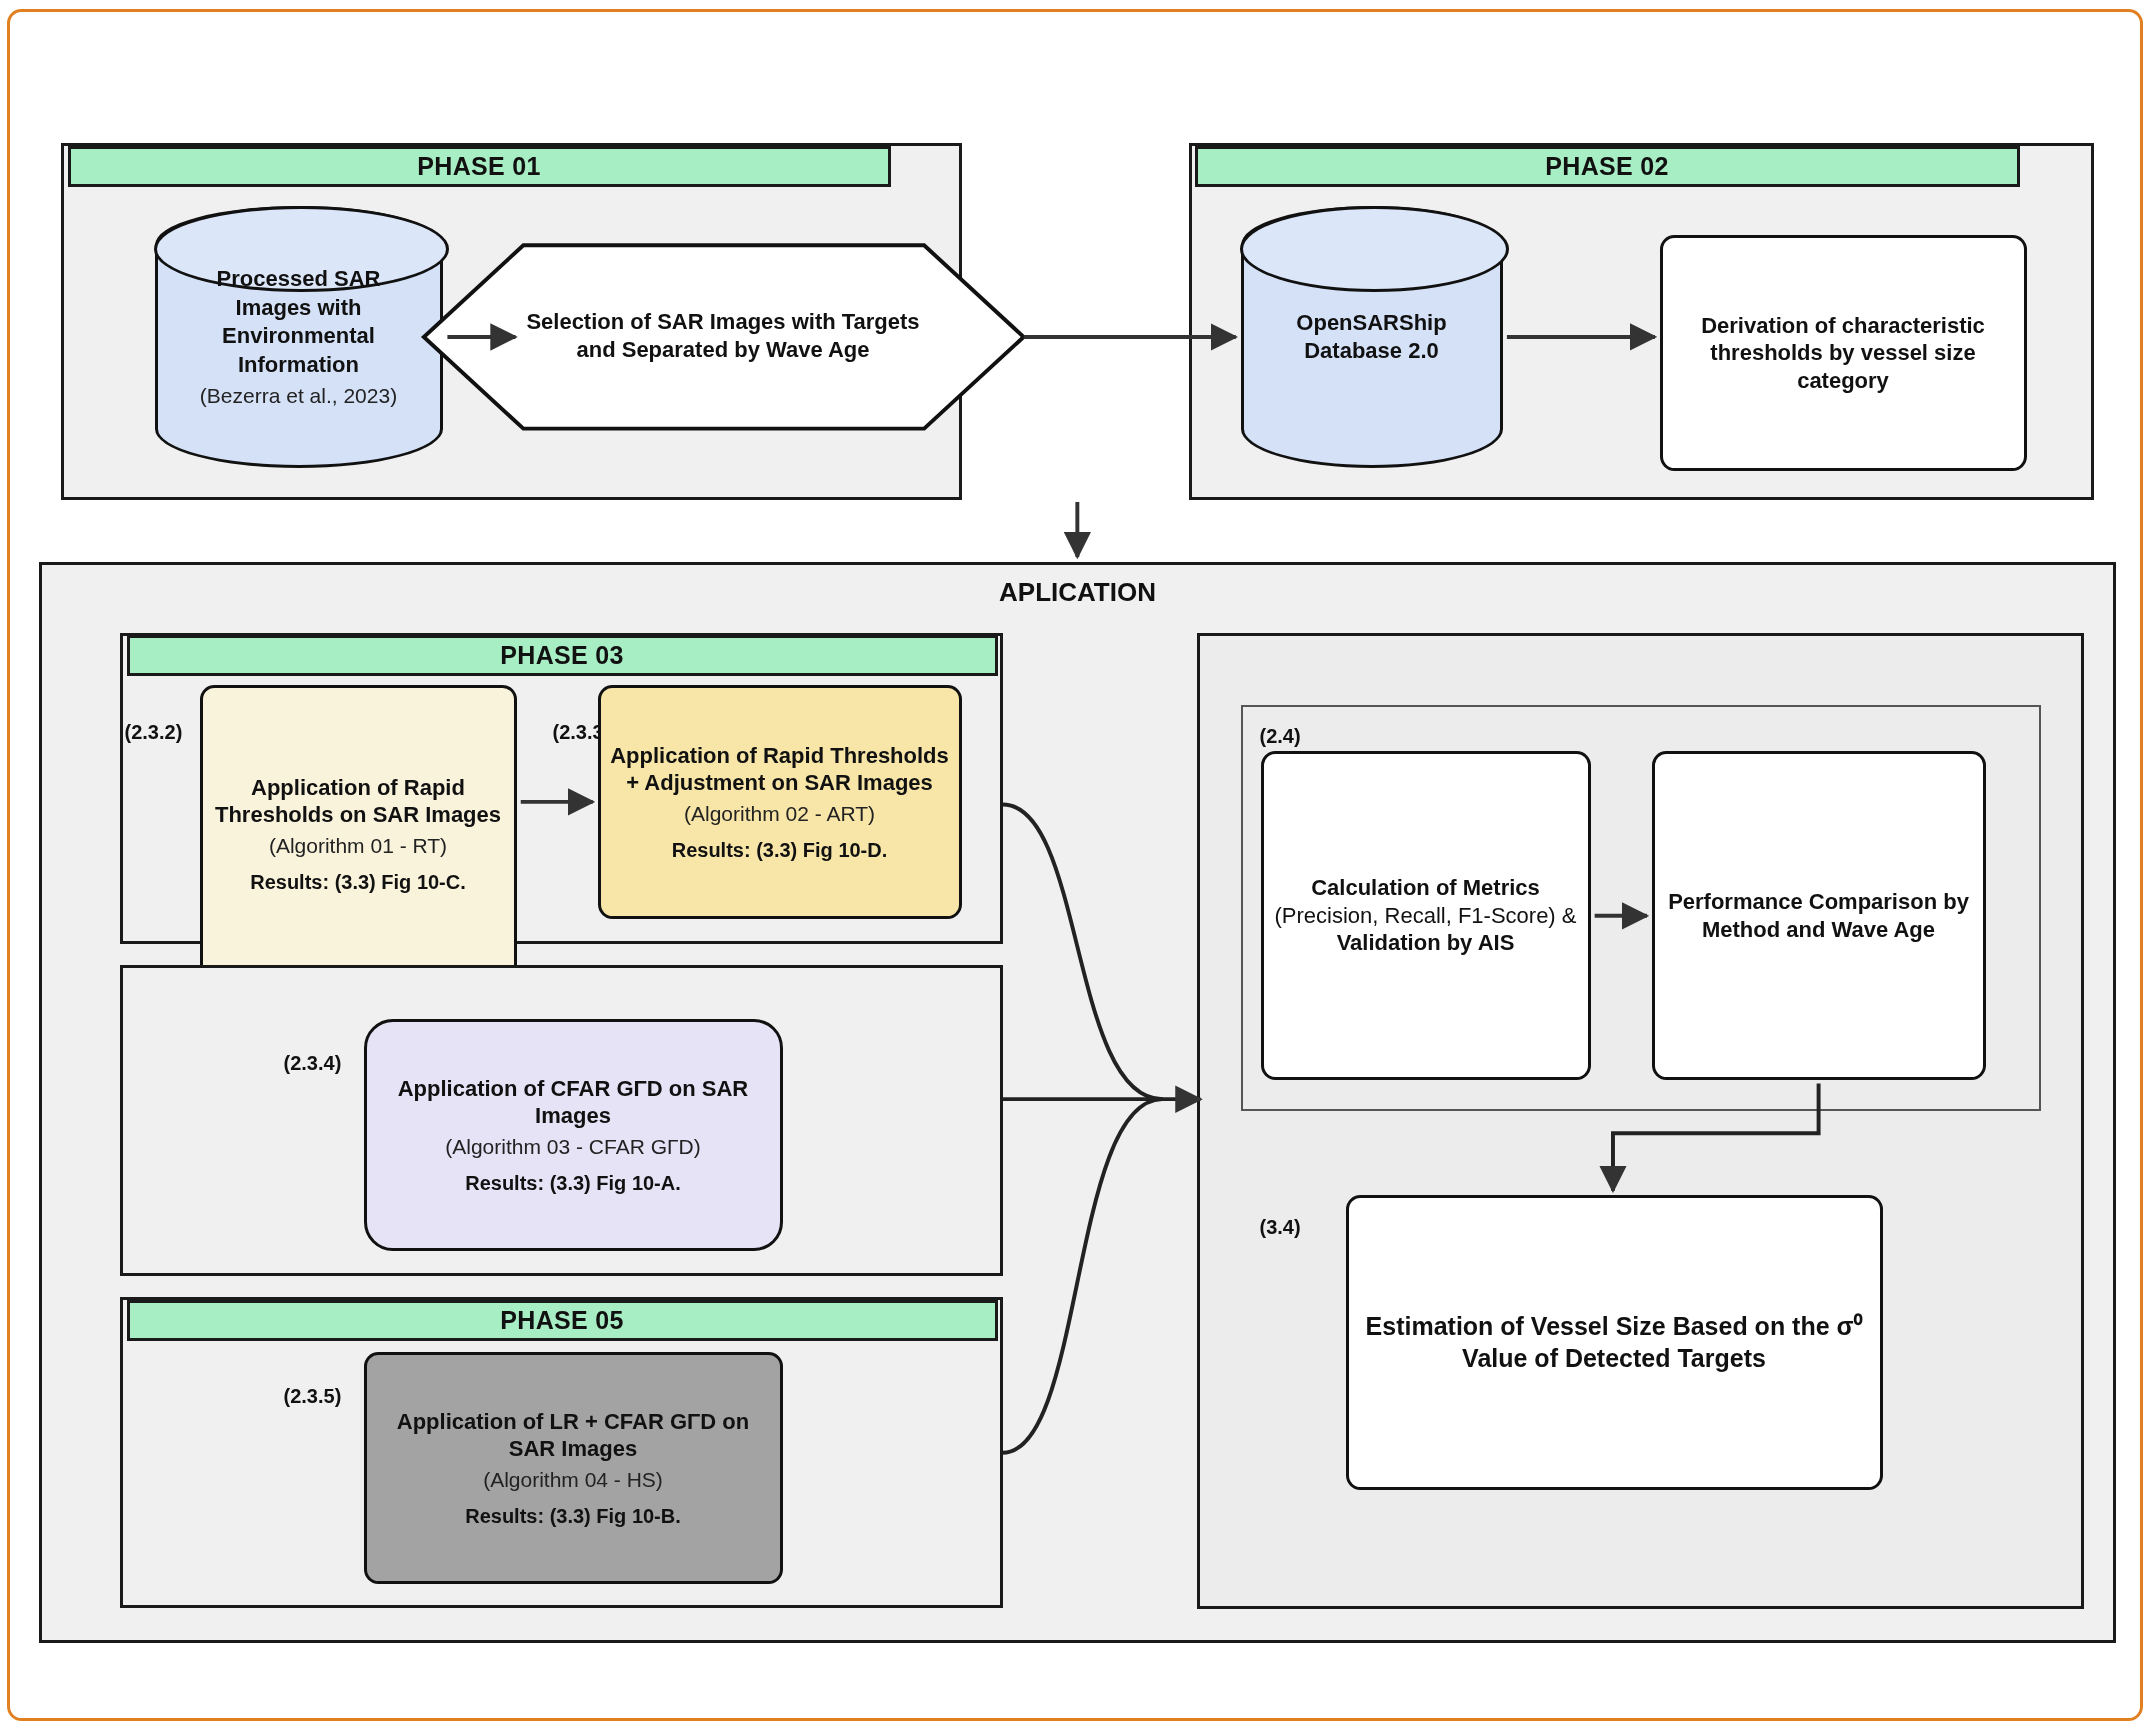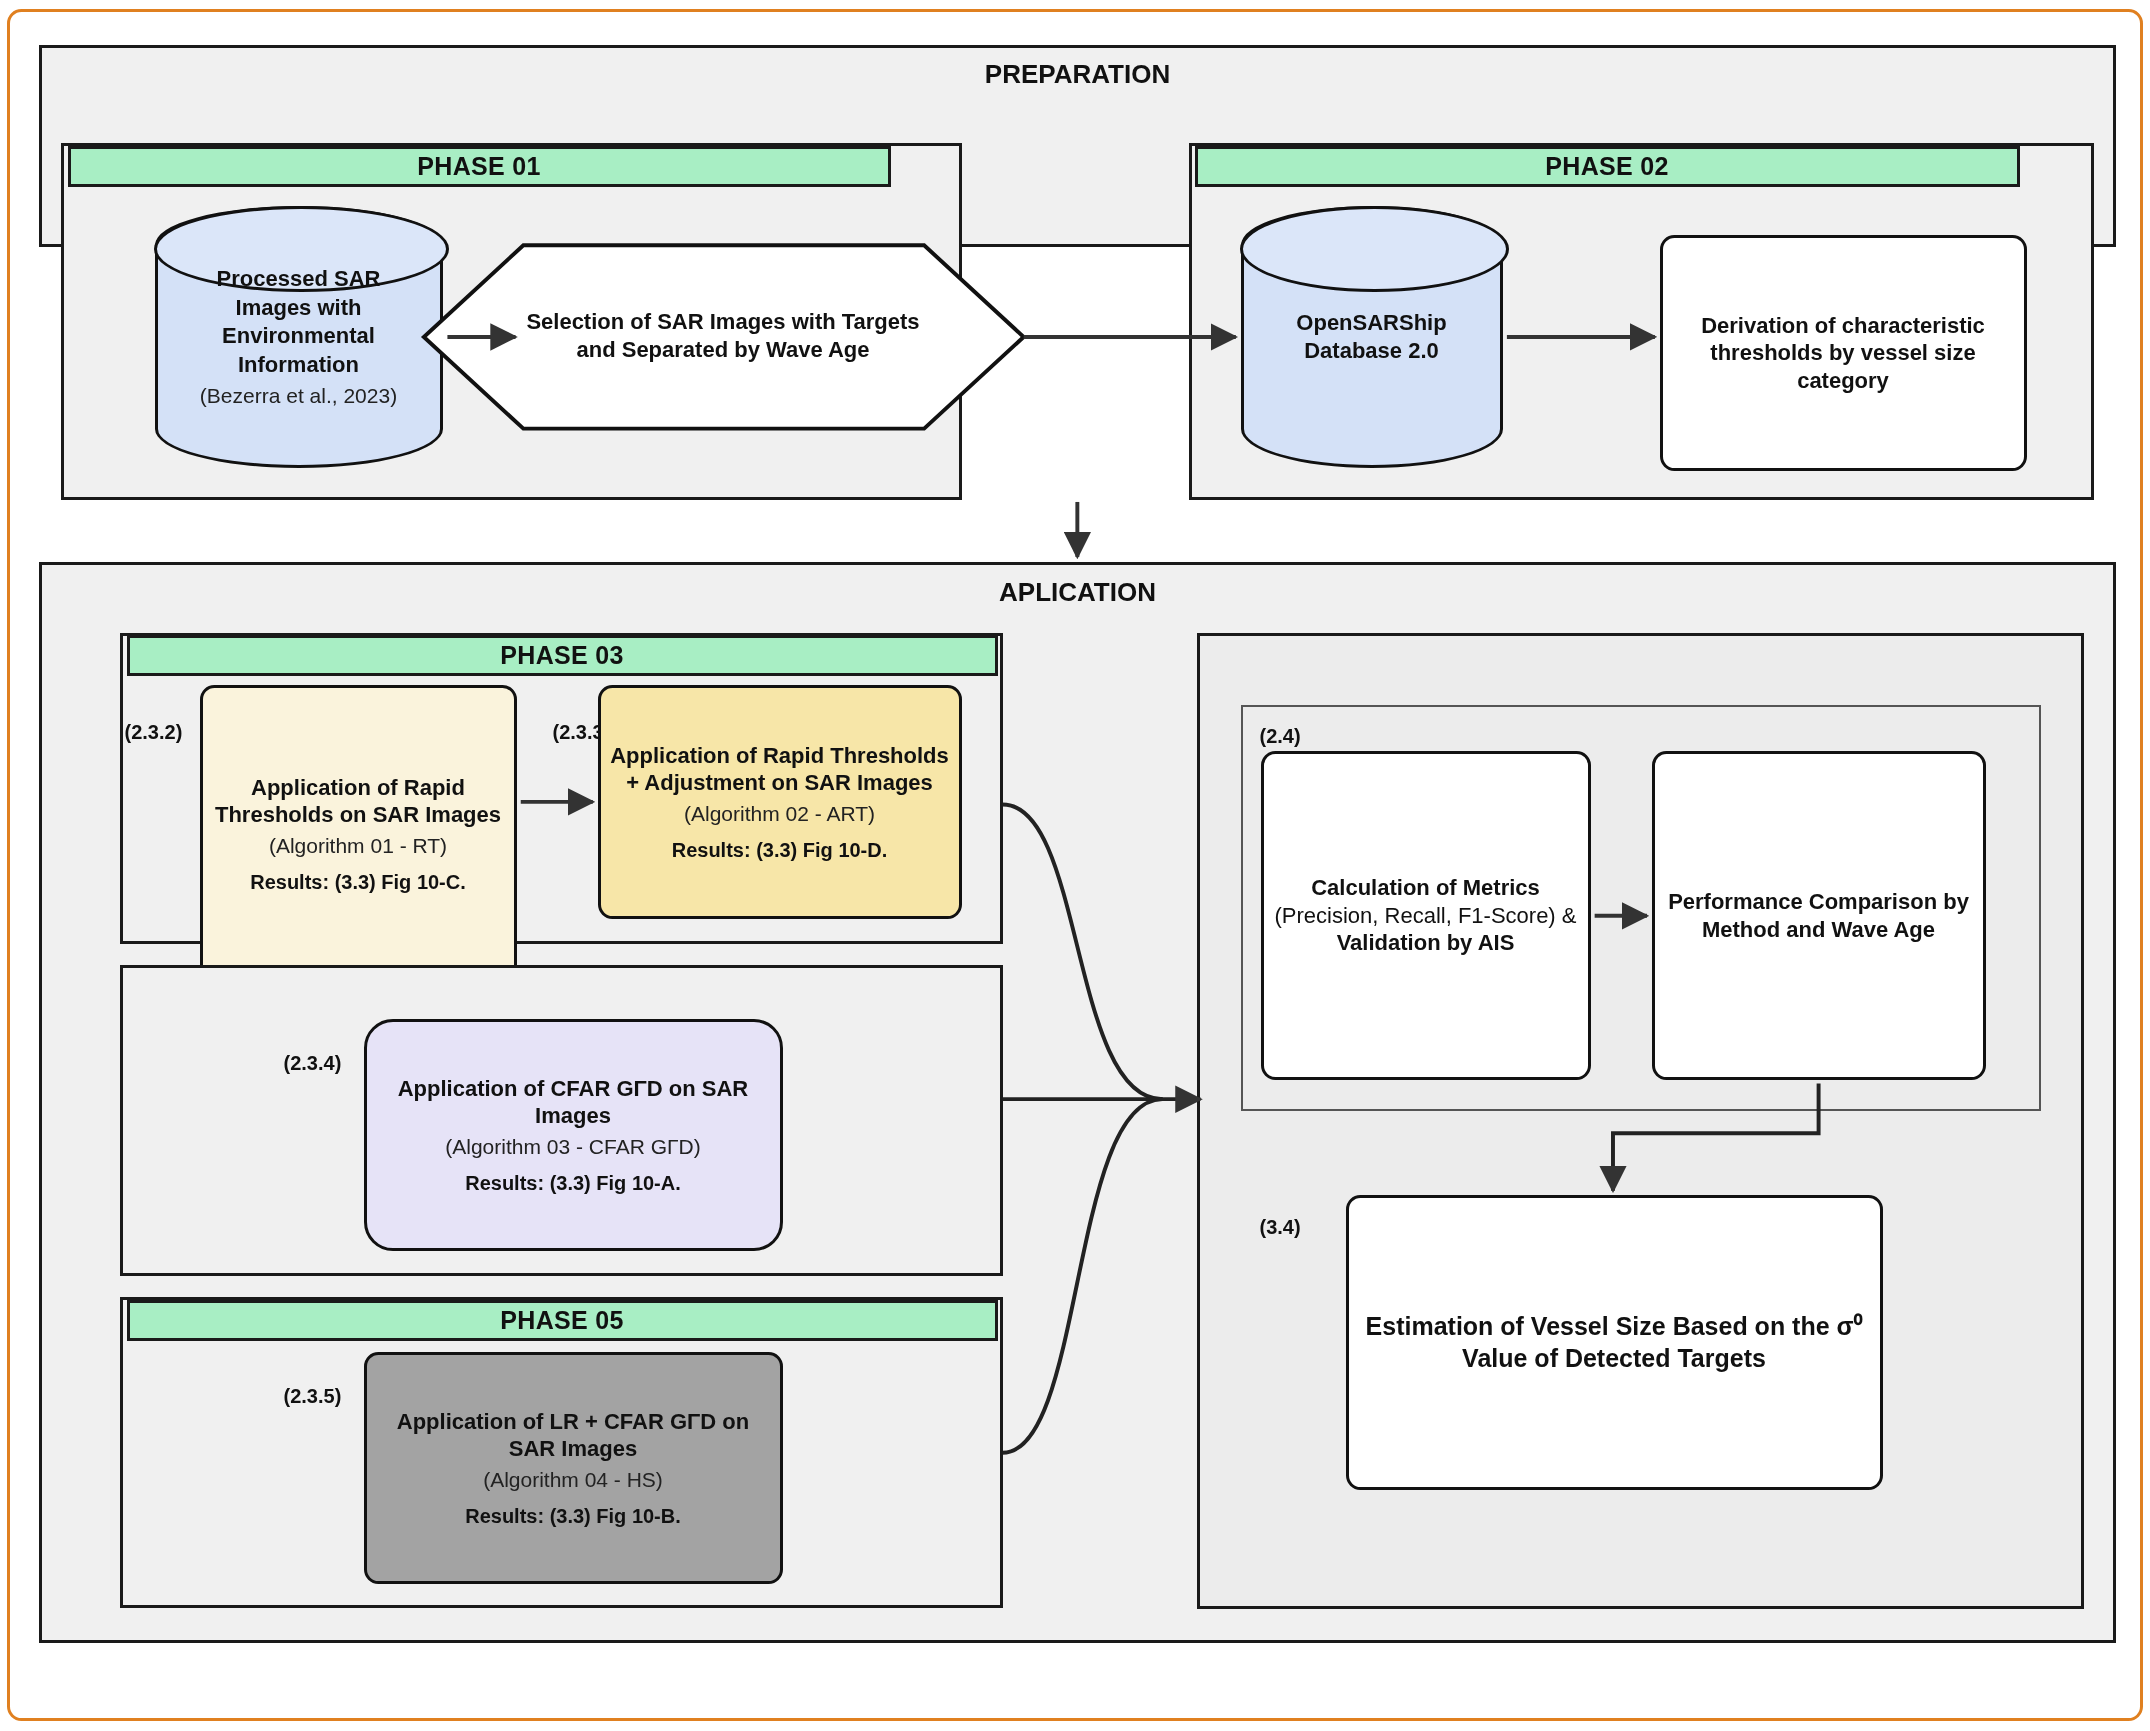--- a/index.html
+++ b/index.html
@@ -85,23 +85,20 @@
     background: #ececec;
     border: 2px solid #555;
   }
   svg.overlay { position: absolute; left: 0; top: 0; pointer-events: none; }
 </style>
 </head>
 <body>
 
 <div id="page">
 
-  <div class="panel" style="left:29.5px; top:33px; width:2077px; height:202px;">
-    <div class="section-title" style="top:10.5px;">PREPARATION</div>
-  </div>
 
   <div class="panel" style="left:51px; top:131px; width:901px; height:357px; border-width:3.3px;"></div>
   <div class="band" style="left:58px; top:134px; width:823px; height:41px;">
     <span class="band-label">PHASE 01</span>
   </div>
 
   <div class="cyl" style="left:145px; top:194px; width:288px; height:262px;">
     <div class="cyl-text">Processed SAR<br>Images with<br>Environmental<br>Information<span class="cyl-sub">(Bezerra et al., 2023)</span></div>
   </div>
 

